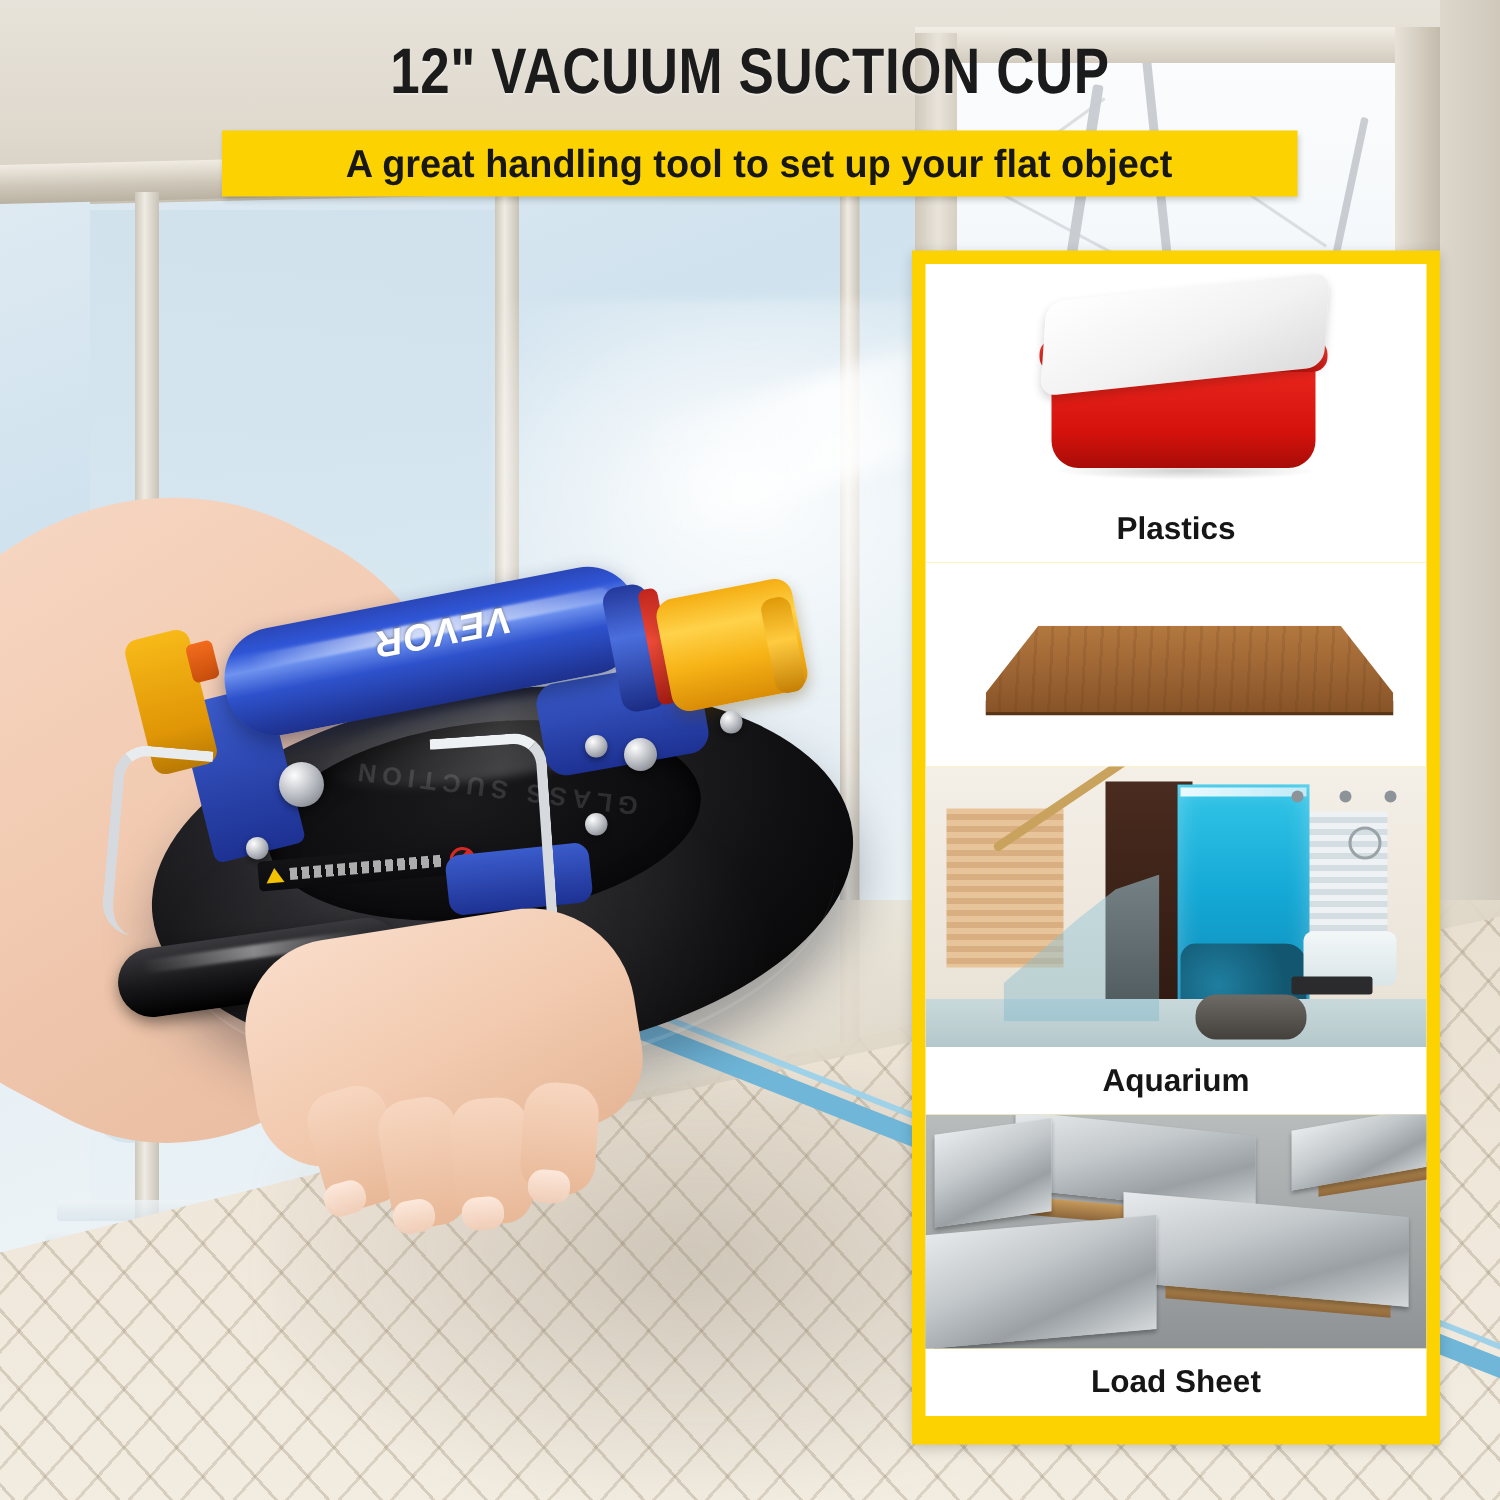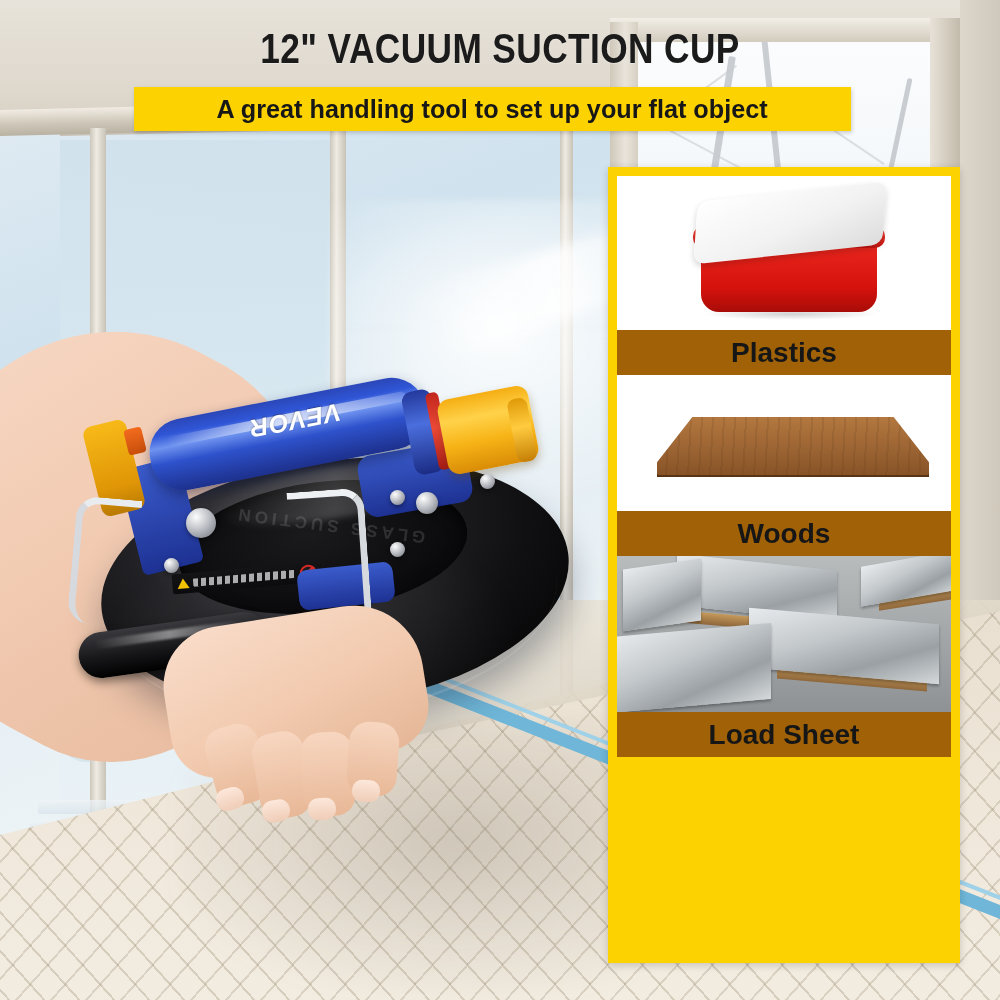--- a/index.html
+++ b/index.html
@@ -311,21 +311,21 @@
 
   
   .title{
     position:absolute;left:0;top:24px;width:1000px;text-align:center;
     font-family:"Liberation Sans Narrow","Liberation Sans",sans-serif;
     font-weight:bold;font-size:43px;color:#1b1b1b;letter-spacing:.5px;
     transform:scaleX(.82);transform-origin:center;
     text-shadow:0 1px 0 rgba(255,255,255,.35);
   }
   .subtitle-bar{
-    position:absolute;left:134px;top:87px;width:717px;height:44px;
+    position:absolute;left:148px;top:87px;width:717px;height:44px;
     background:#fcd200;display:flex;align-items:center;justify-content:center;
     box-shadow:1px 2px 4px rgba(0,0,0,.18);
   }
   .subtitle-bar span{
     font-weight:bold;font-size:26px;color:#171717;white-space:nowrap;
     transform:scaleX(.97);
   }
   .capacity-bar{
     position:absolute;left:133px;top:822px;width:344px;height:46px;
     background:#fcd200;display:flex;align-items:center;justify-content:center;
@@ -338,21 +338,21 @@
   .col{
     position:absolute;left:608px;top:167px;width:352px;height:796px;
     background:#fcd200;padding:9px;box-sizing:border-box;
     display:flex;flex-direction:column;
     box-shadow:0 2px 8px rgba(0,0,0,.18);
   }
   .card{display:flex;flex-direction:column;}
   .card .pic{background:#fff;position:relative;overflow:hidden;}
   .card .cap{
     height:45px;display:flex;align-items:center;justify-content:center;
-    font-weight:bold;font-size:28px;color:#161616;background:#a16207;
+    font-weight:bold;font-size:21px;color:#161616;background:#ffffff;
   }
   .card.plastics .pic{height:154px;}
   .card.woods .pic{height:136px;}
   .card.aquarium .pic{height:187px;}
   .card.metal .pic{height:156px;}
 
   
   .bin{
     position:absolute;left:84px;top:58px;width:176px;height:78px;
     background:linear-gradient(180deg,#ef2b22 0%,#d4120c 70%,#a80c08 100%);
@@ -596,23 +596,44 @@
         <div class="lid"></div>
       </div>
       <div class="cap">Plastics</div>
     </div>
 
     <div class="card woods">
       <div class="pic">
         <div class="board-edge"></div>
         <div class="board"></div>
       </div>
-      <div class="cap">Woods</div>
     </div>
 
+    <div class="card aquarium">
+      <div class="pic">
+        <div class="aq-wall"></div>
+        <div class="aq-blinds-l"></div>
+        <div class="aq-blinds-r"></div>
+        <div class="aq-darkwall"></div>
+        <div class="aq-tank"></div>
+        <div class="aq-light"></div>
+        <div class="aq-coral"></div>
+        <div class="aq-floor"></div>
+        <div class="aq-stairs"></div>
+        <div class="aq-rail"></div>
+        <div class="aq-sofa"></div>
+        <div class="aq-table"></div>
+        <div class="aq-ottoman"></div>
+        <div class="aq-clock"></div>
+        <div class="aq-spot" style="left:244px;"></div>
+        <div class="aq-spot" style="left:276px;"></div>
+        <div class="aq-spot" style="left:306px;"></div>
+      </div>
+      <div class="cap">Aquarium</div>
+    </div>
 
     <div class="card metal">
       <div class="pic">
         <div class="mt-bg"></div>
         <div class="pallet p3"></div>
         <div class="sheet s5"></div>
         <div class="sheet s2"></div>
         <div class="pallet p1"></div>
         <div class="sheet s1"></div>
         <div class="pallet p2"></div>

